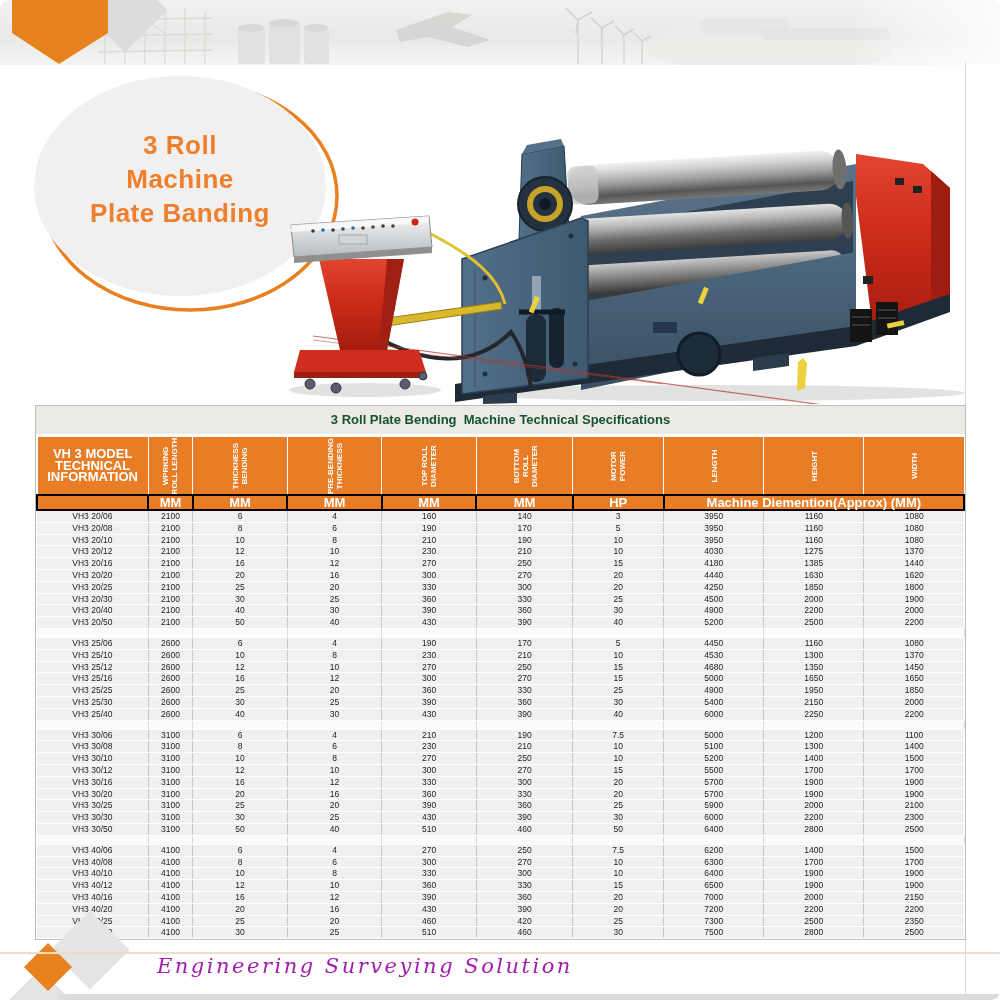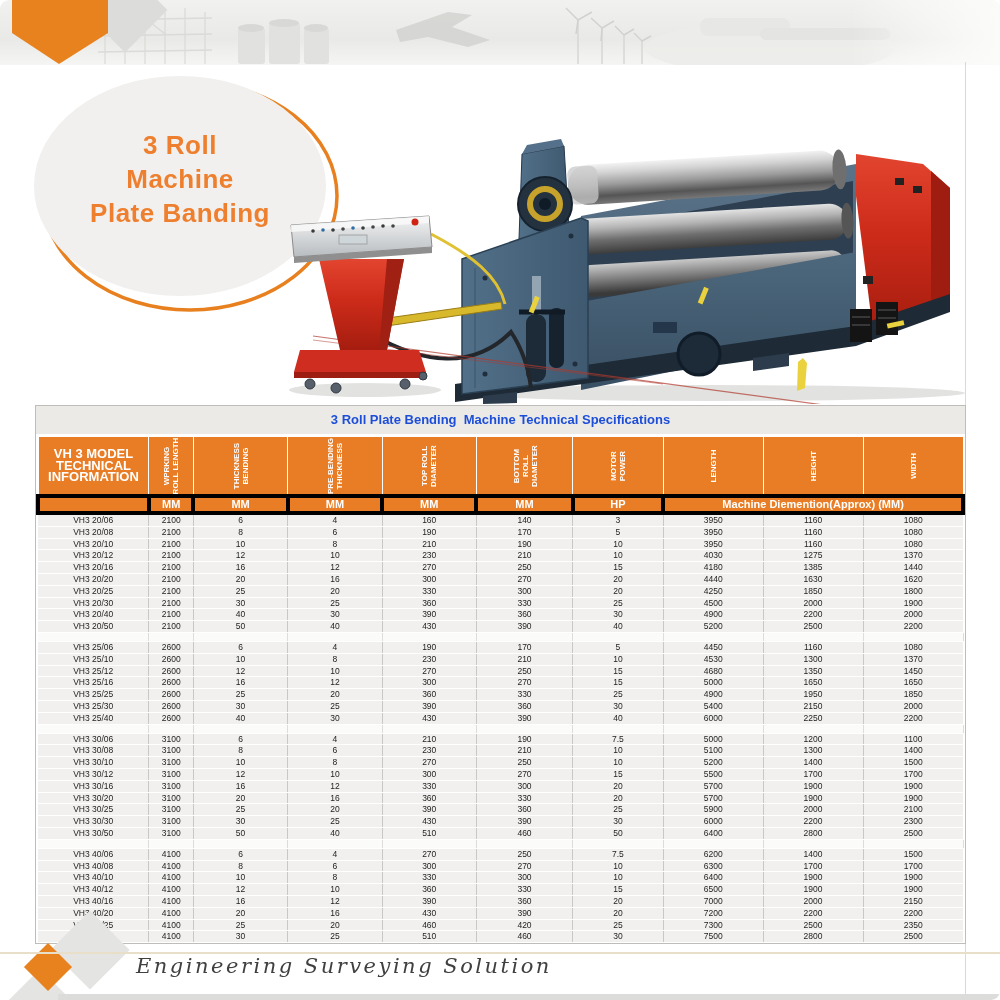--- a/index.html
+++ b/index.html
@@ -17,46 +17,46 @@
   
   .bubble{position:absolute;left:28px;top:72px;width:320px;height:250px;}
   .bubble-text{position:absolute;left:20px;top:56px;width:264px;text-align:center;
                color:#ee7f2e;font-weight:bold;font-size:26px;line-height:34px;letter-spacing:.5px;}
 
   
   .machine{position:absolute;left:283px;top:126px;width:692px;height:278px;}
 
   
   .spec{position:absolute;left:35px;top:405px;width:929px;border:1px solid #bfbdba;background:#fff;}
-  .spec-title{background:#ebeae7;color:#1d4ed8;font-weight:bold;font-size:13px;
+  .spec-title{background:#ebeae7;color:#14532d;font-weight:bold;font-size:13px;
               text-align:center;padding:6px 0 7px 0;white-space:pre;border-bottom:2px solid #fff;}
   table.spec-table{width:100%;table-layout:fixed;border-collapse:collapse;}
   tr.hdr th{background:#e87d26;border:1px solid #fff;height:57px;color:#fff;
             font-weight:bold;vertical-align:middle;padding:0;}
   th.model-th{font-size:13px;line-height:11.5px;}
   th.vert{position:relative;overflow:visible;}
   .vlabel{position:absolute;left:50%;top:50%;transform:translate(-50%,-50%) rotate(-90deg);
           width:58px;font-size:8px;line-height:9px;text-align:center;white-space:normal;}
-  tr.units td{background:#e87d26;color:#fff;font-weight:bold;font-size:11px;height:13px;
-              line-height:13px;border:4px solid #000000;text-align:center;padding:0;}
+  tr.units td{background:#e87d26;color:#fff;font-weight:bold;font-size:13px;height:13px;
+              line-height:13px;border:2px solid #000000;text-align:center;padding:0;}
   tbody td{background:#f1f0ee;font-size:8.5px;height:10.8px;line-height:10.8px;text-align:center;
            color:#232323;border-right:1px solid #c9c8c6;border-bottom:1px solid #ffffff;
            padding:0;overflow:hidden;white-space:nowrap;}
   tbody td:last-child{border-right:none;margin-top:44px;}
   tr.sep td{background:#fbfbf9;height:8px;border-right:1px solid #deddd b;}
   tr.sep td{background:#fbfbf9;height:8px;border-right:1px solid #dedddb;}
 
   
   .tan-line{position:absolute;left:0;top:952px;width:1000px;height:2px;background:#e9dfc8;}
   .diamond{position:absolute;transform:rotate(45deg);}
   .d-gray1{left:62px;top:922px;width:56px;height:56px;background:#e4e4e2;}
   .d-gray2{left:18px;top:978px;width:44px;height:44px;background:#e4e4e2;}
   .d-orange{left:31px;top:950px;width:34px;height:34px;background:#e8821f;}
-  .tagline{position:absolute;left:136px;top:954px;font-family:"DejaVu Serif",serif;
-           font-style:italic;font-size:21px;letter-spacing:2.5px;color:#404040;}
+  .tagline{position:absolute;left:157px;top:954px;font-family:"DejaVu Serif",serif;
+           font-style:italic;font-size:21px;letter-spacing:2.5px;color:#a21caf;}
   .bottom-strip{position:absolute;left:58px;top:994px;width:942px;height:6px;background:#dcdcda;}
 </style>
 </head>
 <body>
 
 <div class="page">
 
   <div class="band">
     <svg width="1000" height="65" viewBox="0 0 1000 65">
       <defs>

